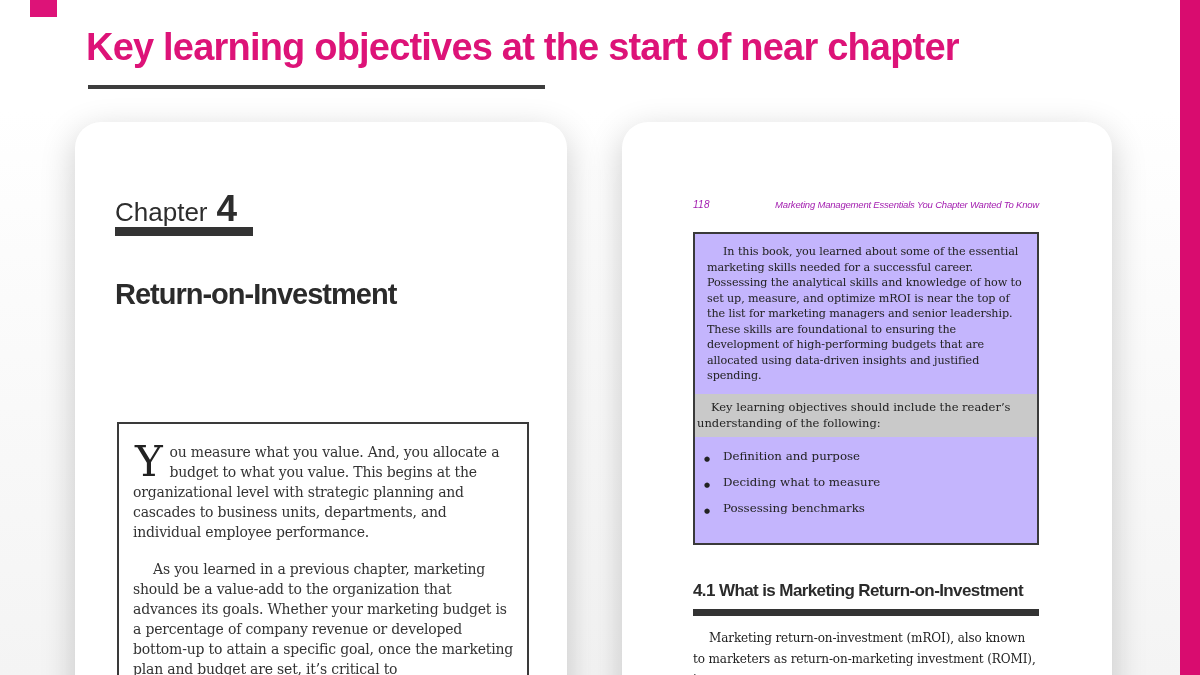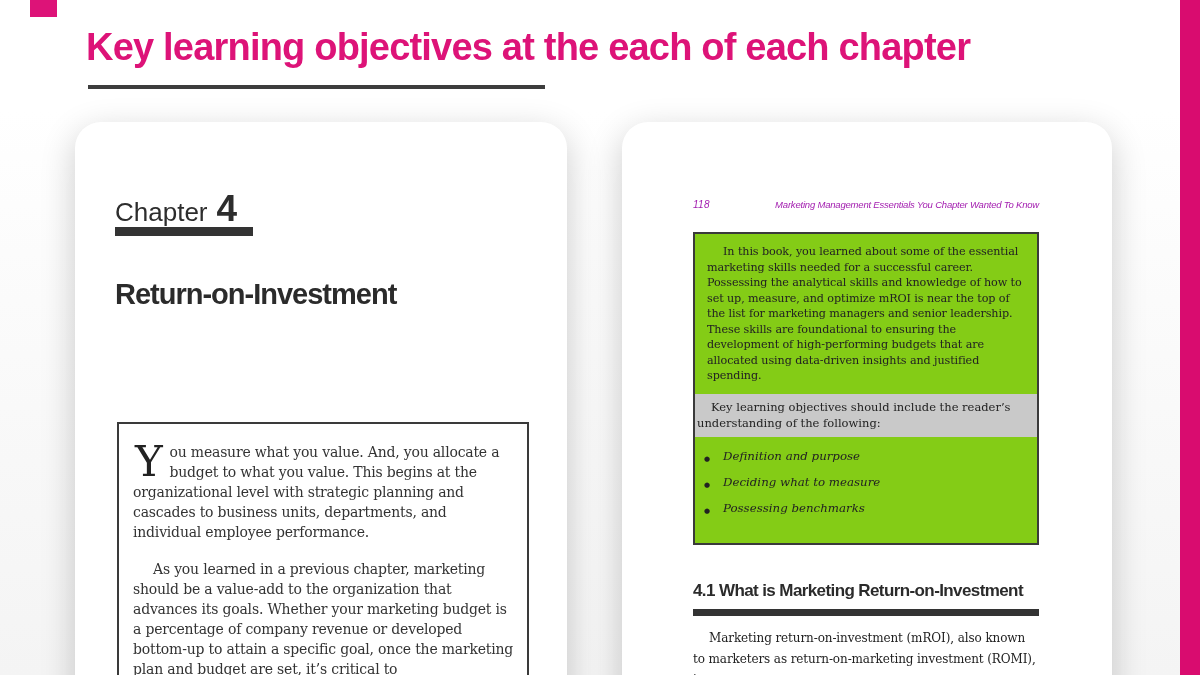--- a/index.html
+++ b/index.html
@@ -57,33 +57,33 @@
   
   .page-header {
     position:absolute; left:71px; top:77px; width:346px;
     display:flex; justify-content:space-between; align-items:baseline;
     font-style:italic; color:#a21caf;
   }
   .page-number { font-size:10px; letter-spacing:0.3px; }
   .running-header { font-size:9.5px; letter-spacing:-0.2px; text-align:right; }
   .obj-box {
     position:absolute; left:71px; top:110px; width:346px; height:313px;
-    border:2px solid #3a3a3a; background:#84cc16; overflow:hidden;
+    border:2px solid #3a3a3a; background:#c4b5fd; overflow:hidden;
     font-family:"DejaVu Serif", serif; color:#222;
   }
   .obj-para {
     padding:10px 11px 0 12px; text-indent:16px;
     font-size:11.2px; line-height:15.5px; letter-spacing:-0.1px;
   }
   .obj-highlight {
     margin-top:10px; background:var(--highlight_gray,#C9C9C9);
     padding:5px 12px 6px 2px; text-indent:14px;
     font-size:11.5px; line-height:16px; color:#222;
   }
-  .obj-list { list-style:none; margin-top:9px;font-style:italic; }
+  .obj-list { list-style:none; margin-top:9px; }
   .obj-list li {
     position:relative; padding-left:28px; margin-top:12px;
     font-size:11.8px; line-height:14px;
   }
   .obj-list li::before {
     content:"●"; position:absolute; left:9px; top:3px; font-size:7px; color:#222;
   }
   .section-heading {
     position:absolute; left:71px; top:459px; width:360px;
     font-size:17px; font-weight:bold; letter-spacing:-0.6px; color:#2b2b2b;
@@ -97,21 +97,21 @@
   }
 </style>
 </head>
 <body>
 
 <div class="slide">
 
   <div class="accent-square"></div>
   <div class="accent-strip"></div>
 
-  <h1 class="slide-title">Key learning objectives at the each of each chapter</h1>
+  <h1 class="slide-title">Key learning objectives at the start of near chapter</h1>
   <div class="title-underline"></div>
 
   <section class="card left-card">
     <div class="chapter-line">
       <span class="chapter-label">Chapter</span><span class="chapter-number">4</span>
     </div>
     <div class="chapter-rule"></div>
     <div class="chapter-title">
       <div>Return-on-Investment</div>
     </div>

